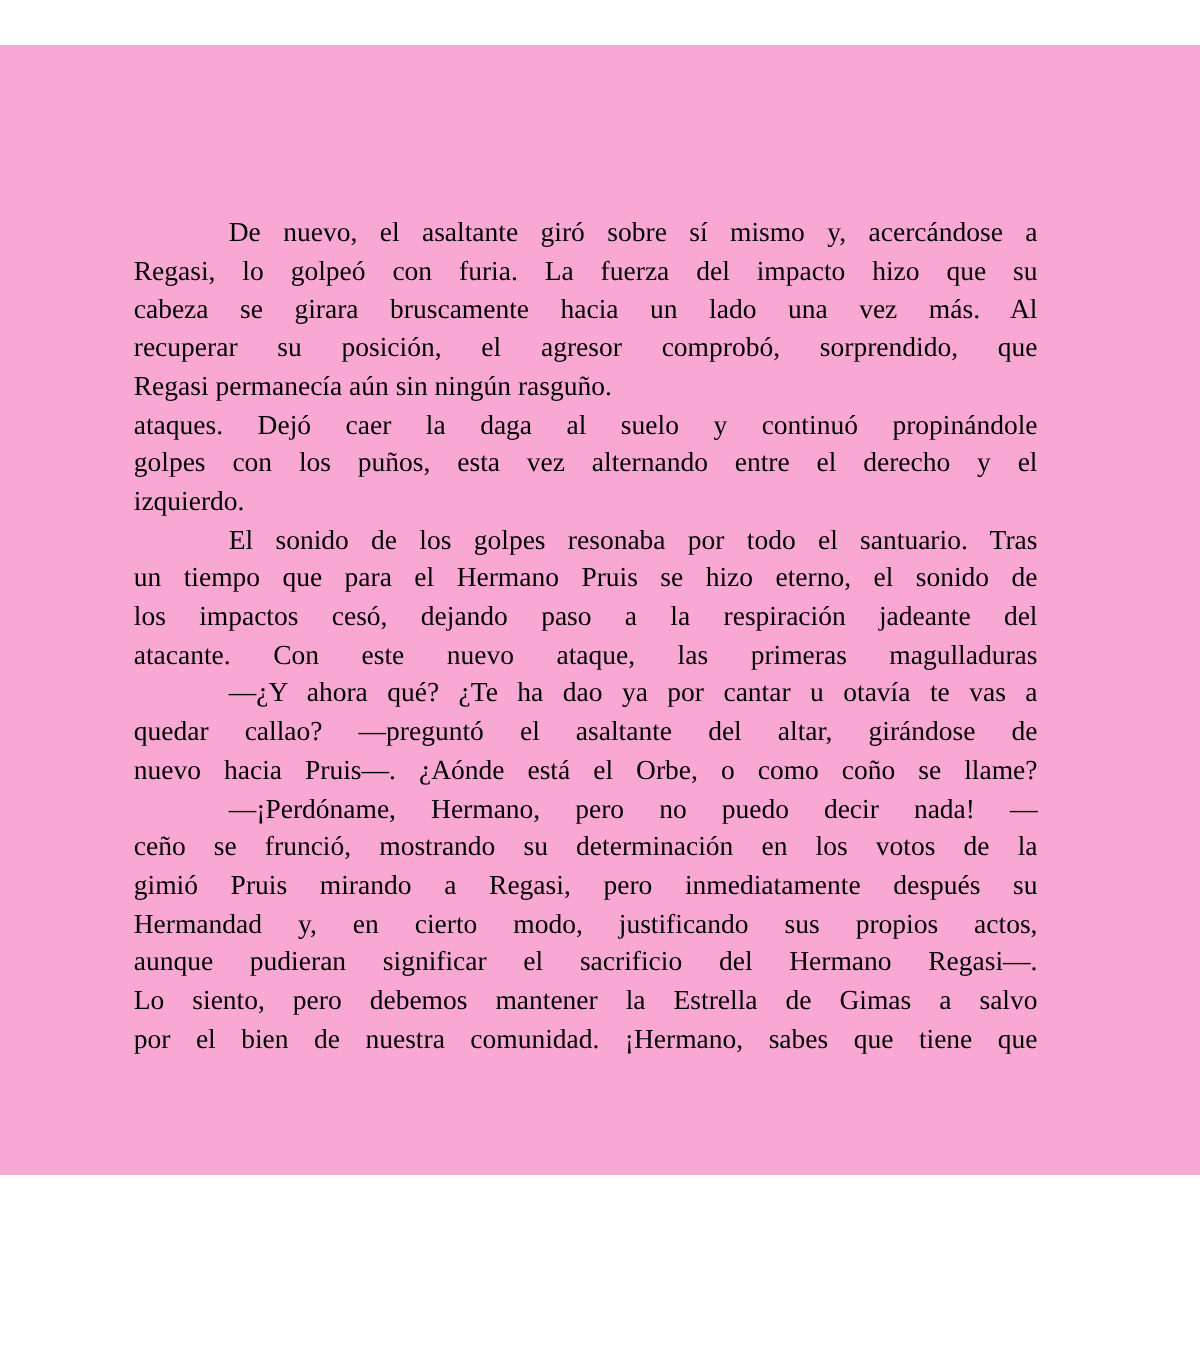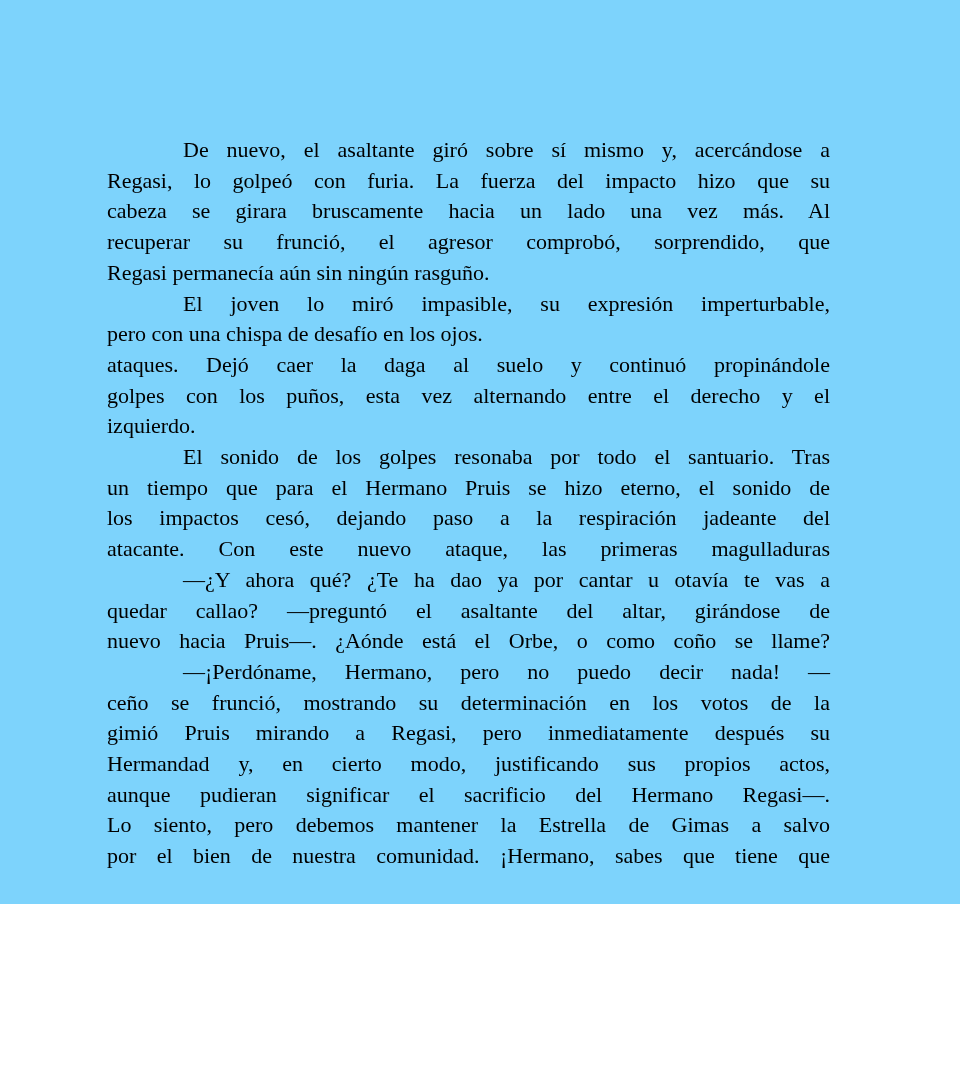--- a/index.html
+++ b/index.html
@@ -10,21 +10,22 @@
     width: 960px;
     height: 1080px;
     background: #ffffff;
     overflow: hidden;
     font-family: "Liberation Serif", "DejaVu Serif", serif;
   }
   .page {
     position: relative;
     width: 960px;
     height: 904px;
-    background: #7dd3fc;
+    background: #f9a8d4;
+    margin-top: 36px;
   }
   .text-block {
     position: absolute;
     left: 107px;
     top: 135px;
     width: 723px;
     color: #000000;
     font-size: 22px;
     line-height: 30.7px;
   }
@@ -51,26 +52,22 @@
 </style>
 </head>
 <body>
 
 <div class="page">
   <div class="text-block" id="text-block">
       <div class="paragraph">
         <div class="line justify indent">De nuevo, el asaltante giró sobre sí mismo y, acercándose a</div>
         <div class="line justify">Regasi, lo golpeó con furia. La fuerza del impacto hizo que su</div>
         <div class="line justify">cabeza se girara bruscamente hacia un lado una vez más. Al</div>
-        <div class="line justify">recuperar su frunció, el agresor comprobó, sorprendido, que</div>
+        <div class="line justify">recuperar su posición, el agresor comprobó, sorprendido, que</div>
         <div class="line left">Regasi permanecía aún sin ningún rasguño.</div>
-      </div>
-      <div class="paragraph">
-        <div class="line justify indent">El joven lo miró impasible, su expresión imperturbable,</div>
-        <div class="line left">pero con una chispa de desafío en los ojos.</div>
       </div>
       <div class="paragraph">
         <div class="line justify">ataques. Dejó caer la daga al suelo y continuó propinándole</div>
         <div class="line justify">golpes con los puños, esta vez alternando entre el derecho y el</div>
         <div class="line left">izquierdo.</div>
       </div>
       <div class="paragraph">
         <div class="line justify indent">El sonido de los golpes resonaba por todo el santuario. Tras</div>
         <div class="line justify">un tiempo que para el Hermano Pruis se hizo eterno, el sonido de</div>
         <div class="line justify">los impactos cesó, dejando paso a la respiración jadeante del</div>

